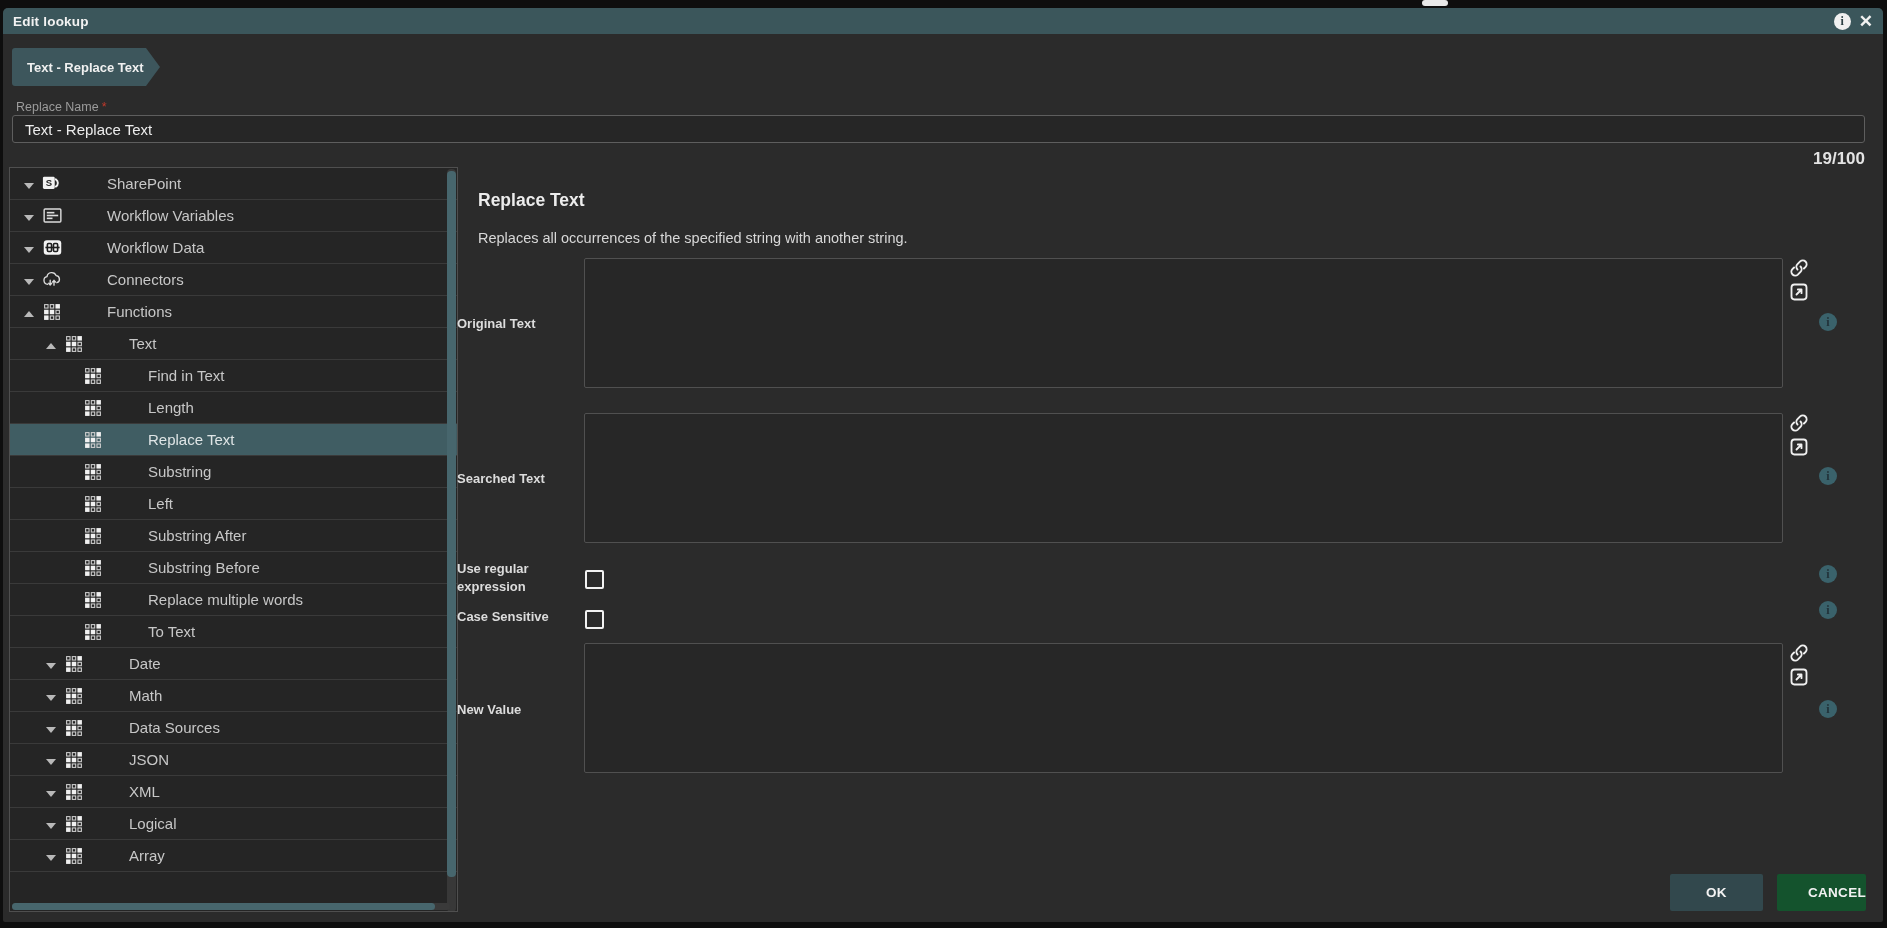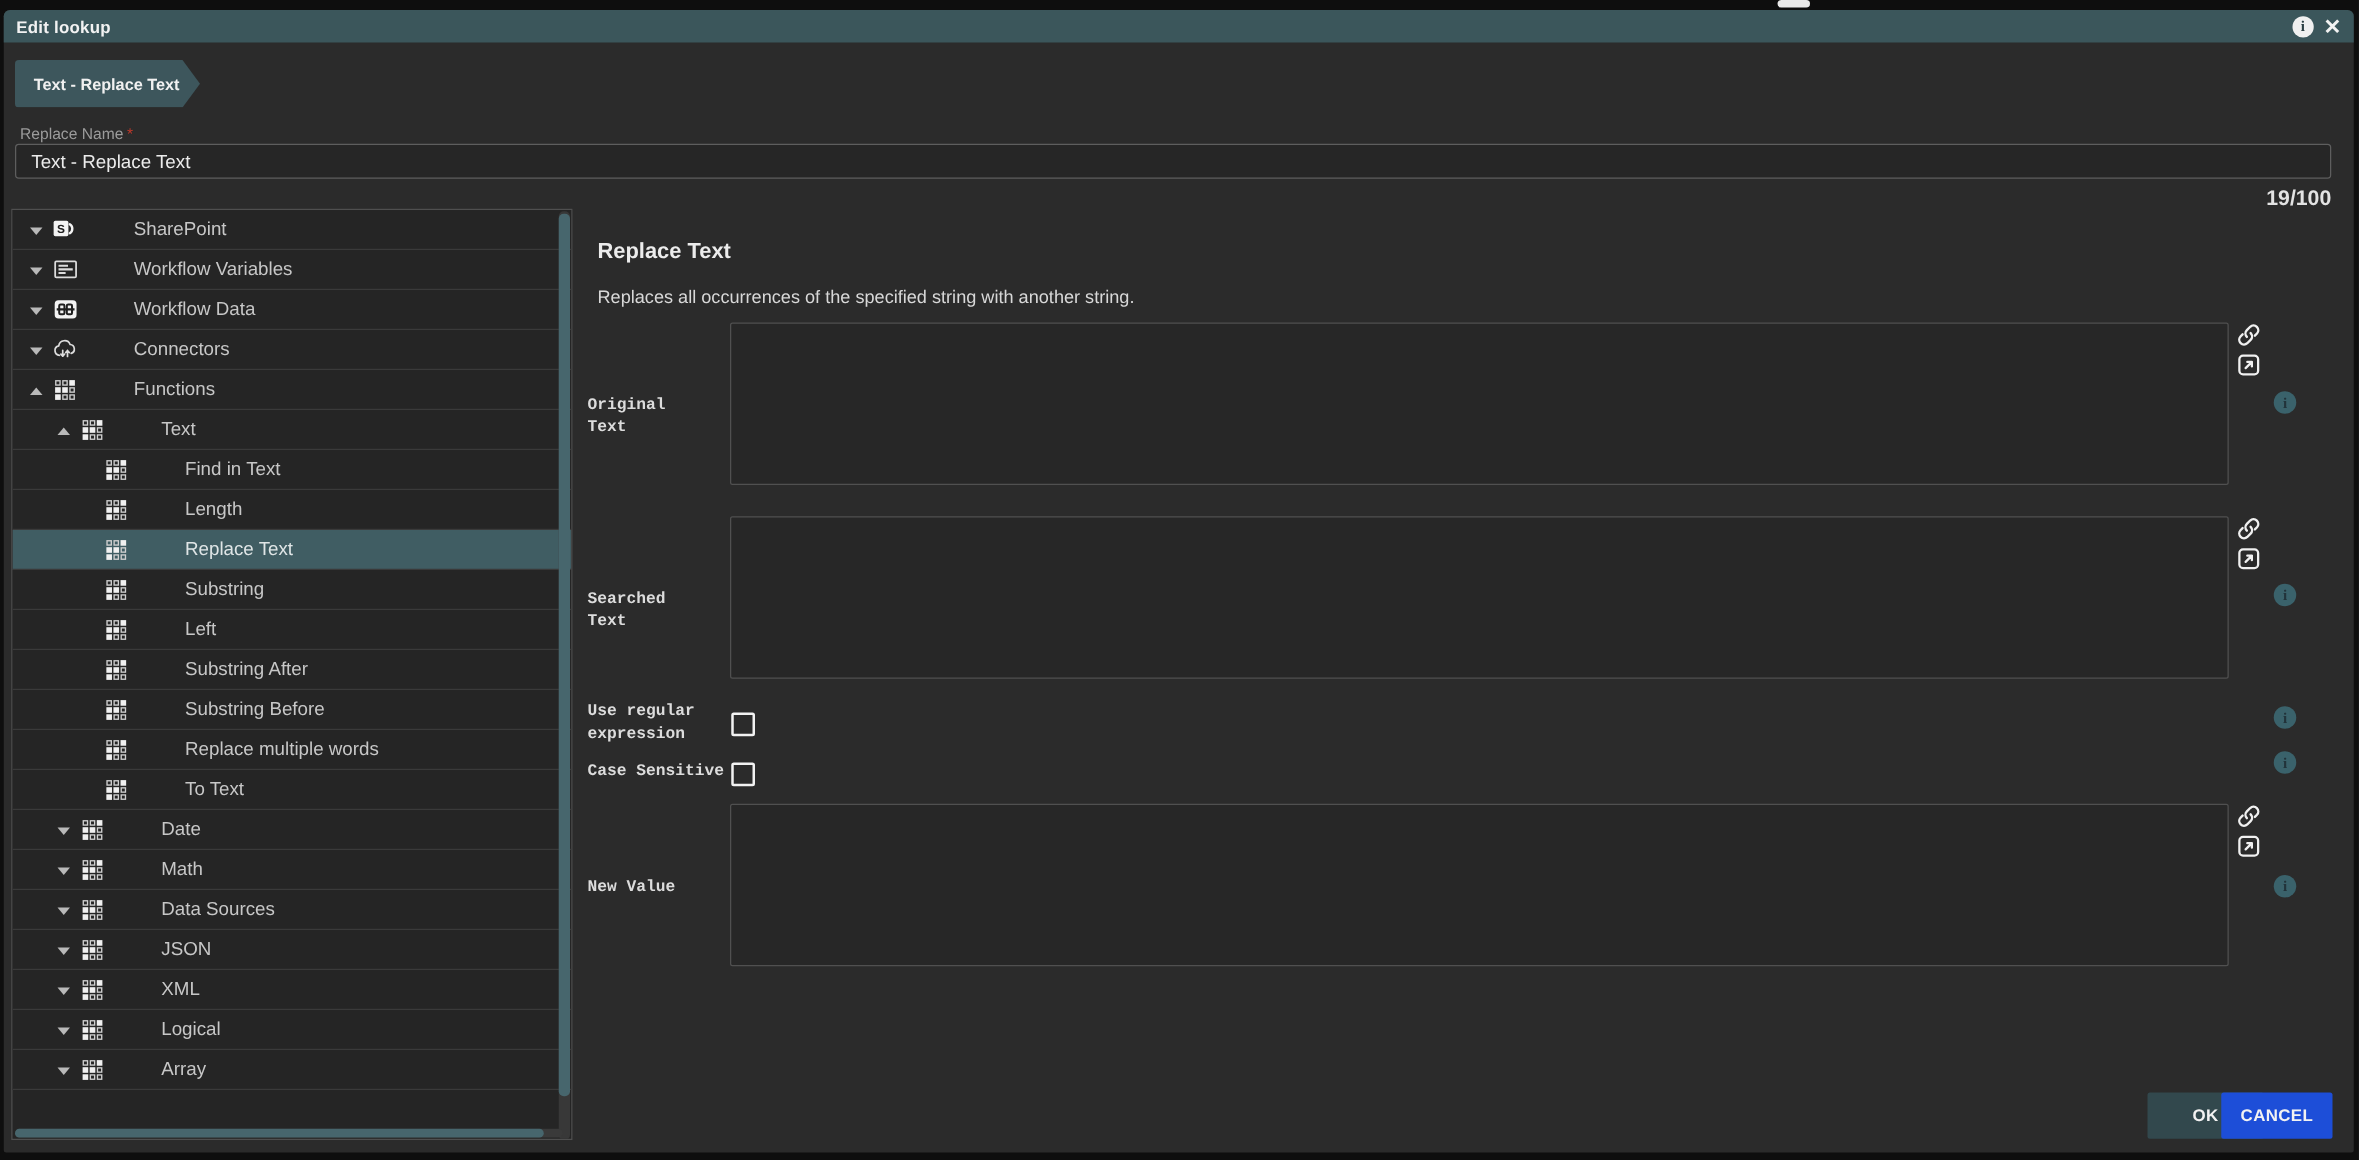--- a/index.html
+++ b/index.html
@@ -70,21 +70,21 @@
 
   .v-scroll{ position:absolute; top:1px; right:1px; width:9px; height:743px; background:#383838; border-radius:4px; }
   .v-thumb{ position:absolute; top:2px; left:0; width:9px; height:706px; background:#47666d; border-radius:4px; }
   .h-scroll{ position:absolute; left:2px; bottom:1px; height:7px; width:438px; background:#3a3a3a; border-radius:4px; }
   .h-thumb{ position:absolute; left:0; top:0; height:7px; width:423px; background:#47666d; border-radius:4px; }
 
   
   .panel-heading{ position:absolute; left:475px; top:182px; font-size:17.5px; font-weight:bold; color:#ececec; }
   .panel-desc{ position:absolute; left:475px; top:222px; font-size:14.5px; color:#d8d8d8; }
 
-  .field-label{ position:absolute; left:467px; width:100px; font-size:13px; font-weight:600; color:#dcdcdc; line-height:1.35;font-family:Liberation Mono, monospace; }
+  .field-label{ position:absolute; left:454px; width:100px; font-size:13px; font-weight:600; color:#dcdcdc; line-height:1.35; }
   .ta{
     position:absolute; left:581px; width:1199px; height:130px;
     background:#272727; border:1px solid #505050; border-radius:2px;
     color:#e0e0e0; font-size:14px; padding:8px 10px; resize:none; outline:none;
     font-family:"Liberation Sans", sans-serif;
   }
   .icon-btn{ position:absolute; left:1785px; width:21px; height:21px; cursor:pointer; display:flex; align-items:center; justify-content:center; }
   .icon-btn svg{ width:20px; height:20px; }
   .info-dot{
     position:absolute; left:1816px; width:18px; height:18px; border-radius:50%;
@@ -96,22 +96,22 @@
     position:absolute; left:582px; width:19px; height:19px;
     border:2px solid #f2f2f2; border-radius:2px; background:transparent; cursor:pointer;
   }
 
   
   .btn{
     position:absolute; top:866px; height:37px; border:none; border-radius:2px;
     font-size:13.5px; font-weight:bold; color:#f2f2f2; cursor:pointer;
     font-family:"Liberation Sans", sans-serif; letter-spacing:.3px;
   }
-  .btn-ok{ left:1715px; width:93px; background:#32484d; }
-  .btn-cancel{ left:1774px; width:89px; background:#1d4ed8; }
+  .btn-ok{ left:1667px; width:93px; background:#32484d; }
+  .btn-cancel{ left:1774px; width:89px; background:#14532d;text-align:right; }
 </style>
 </head>
 <body>
 
 <div class="page-notch"></div>
 
 <div class="dialog">
 
   <div class="titlebar">
     <span class="title">Edit lookup</span>

